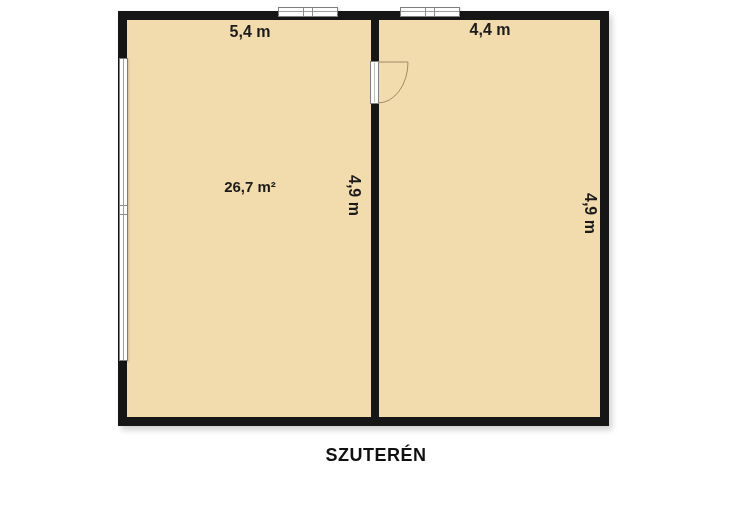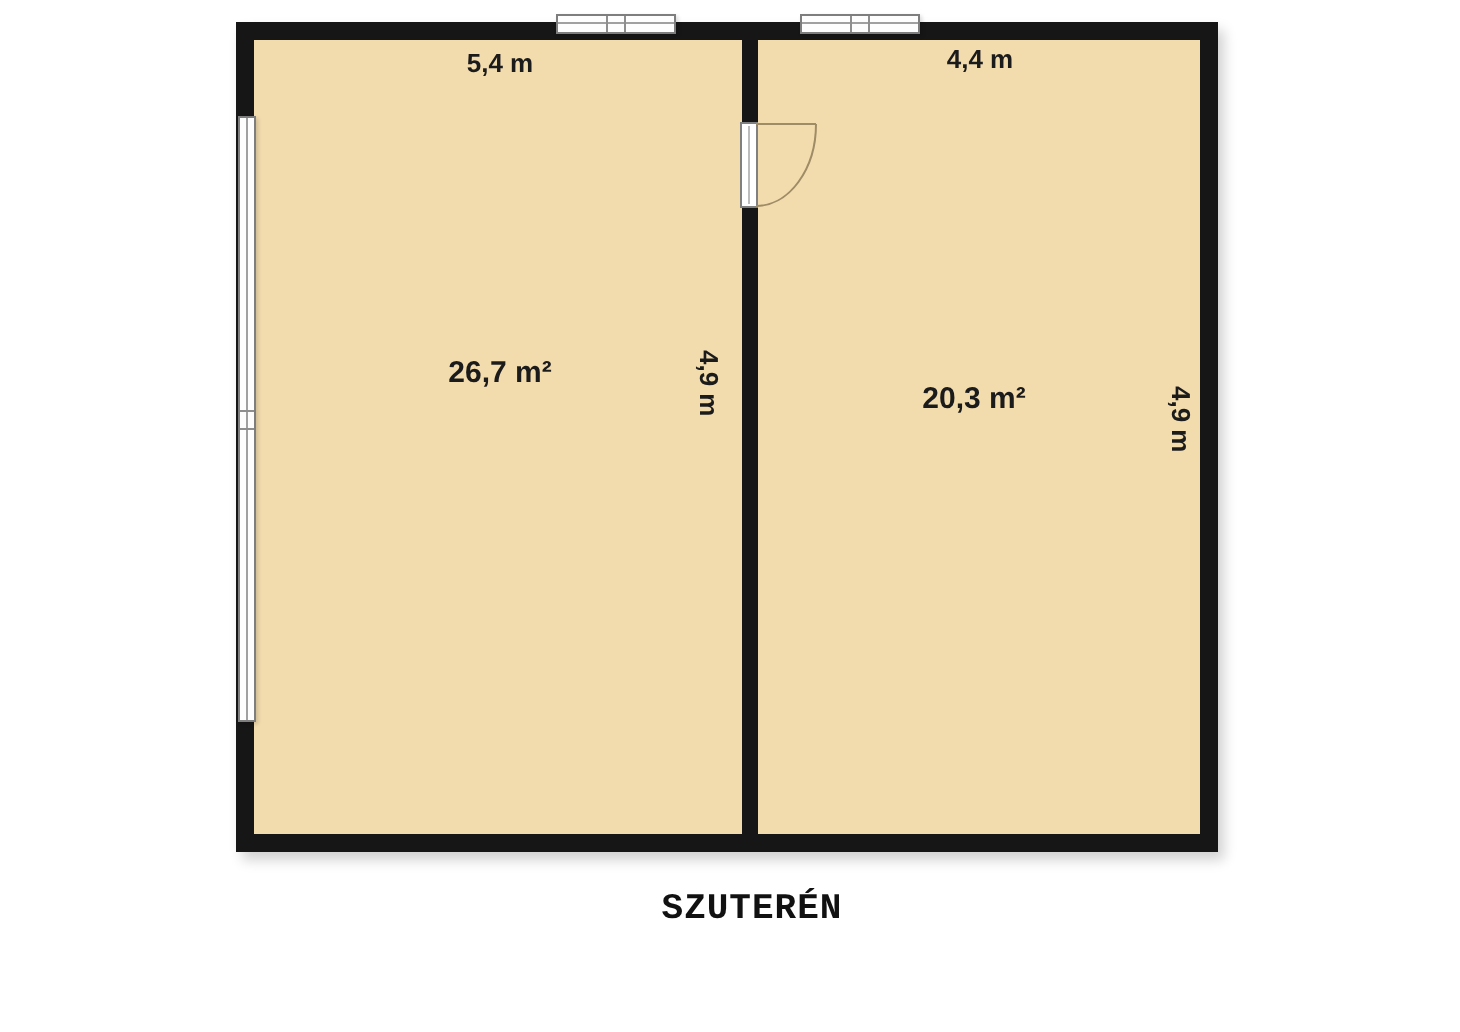--- a/index.html
+++ b/index.html
@@ -66,39 +66,38 @@
     box-sizing: border-box;
   }
   .door-leaf .mid {
     position: absolute; left: 50%; top: 1px; bottom: 1px;
     width: 1px; margin-left: -1px; background: #bdbdbd;
   }
   .door-arc { position: absolute; left: 378px; top: 61px; }
 
   
   .lbl { position: absolute; color: #1b1b1b; font-weight: bold; }
-  .dim  { font-size: 13px; line-height: 13px; }
+  .dim  { font-size: 16px; line-height: 13px; }
   .area { font-size: 15px; line-height: 15px; }
   .ctr { text-align: center; }
   .vert { writing-mode: vertical-rl; }
   .dim-top-left  { left: 200px; top: 25px;  width: 100px; }
   .dim-top-right { left: 440px; top: 23px;  width: 100px; }
   .area-left     { left: 185px; top: 179px; width: 130px; }
   .area-right    { left: 422px; top: 192px; width: 130px; }
   .dim-side-mid   { left: 348px; top: 175px; }
   .dim-side-right { left: 584px; top: 193px; }
   .caption {
     position: absolute;
     left: 256px; top: 445px; width: 240px;
     text-align: center;
     font-size: 18px; line-height: 20px;
     font-weight: bold;
     letter-spacing: 0.5px;
     color: #111111;
-    font-family: Liberation Mono, monospace;
   }
 </style>
 </head>
 <body>
 
 <div class="stage">
 
   <div class="plan"></div>
 
   <div class="wall wall-divider-top"></div>
@@ -124,17 +123,16 @@
     <line x1="0" y1="1" x2="30" y2="1" stroke="#9e8c66" stroke-width="1" fill="none"></line>
     <path d="M 30 1 A 30 41 0 0 1 0 42" stroke="#9e8c66" stroke-width="1" fill="none"></path>
   </svg>
 
   <div class="lbl dim ctr dim-top-left">5,4 m</div>
   <div class="lbl dim ctr dim-top-right">4,4 m</div>
   <div class="lbl dim vert dim-side-mid">4,9 m</div>
   <div class="lbl dim vert dim-side-right">4,9 m</div>
 
   <div class="lbl area ctr area-left">26,7 m²</div>
-  <div class="lbl area ctr area-right">20,3 m²</div>
 
   <div class="caption">SZUTERÉN</div>
 
 </div>
 
 </body></html>

